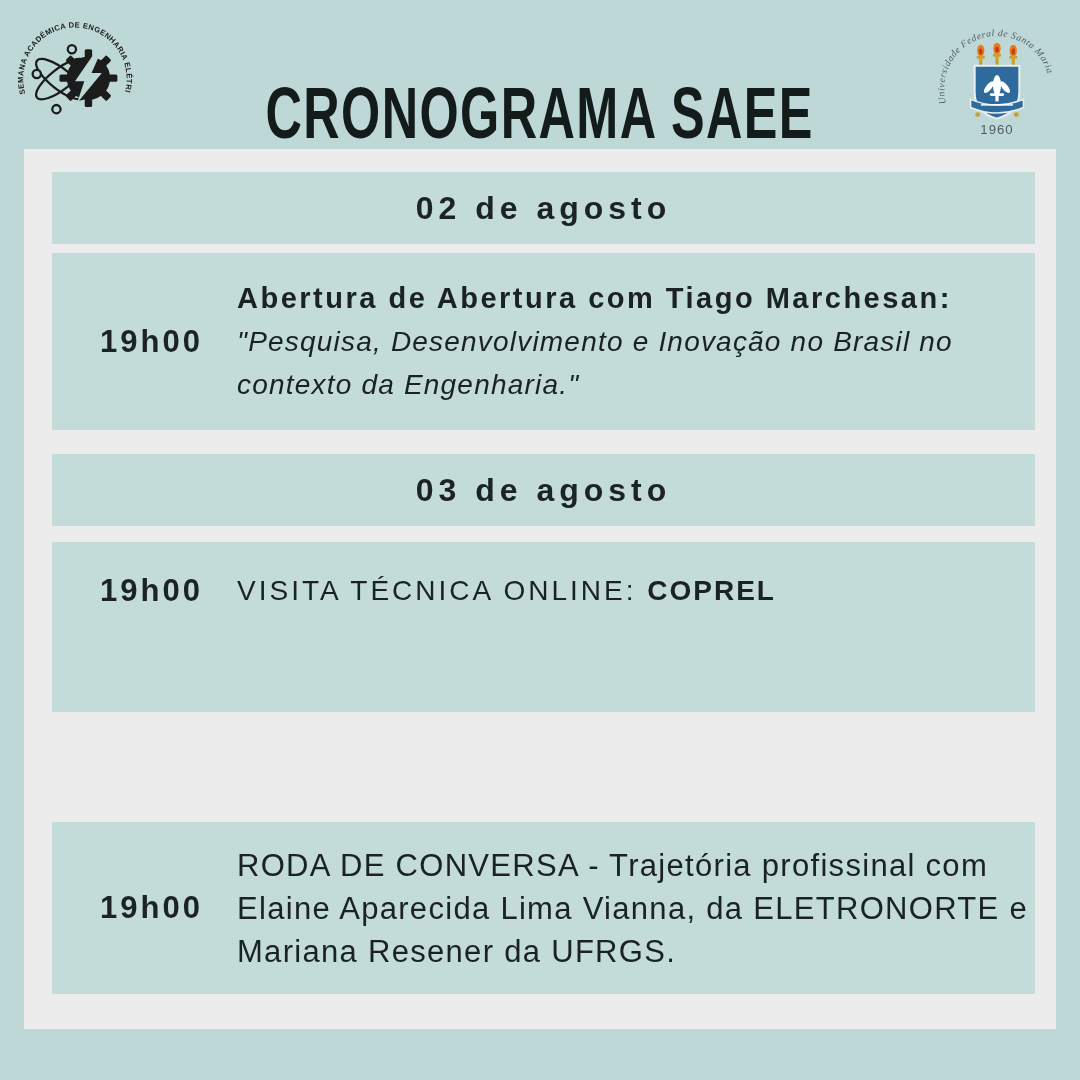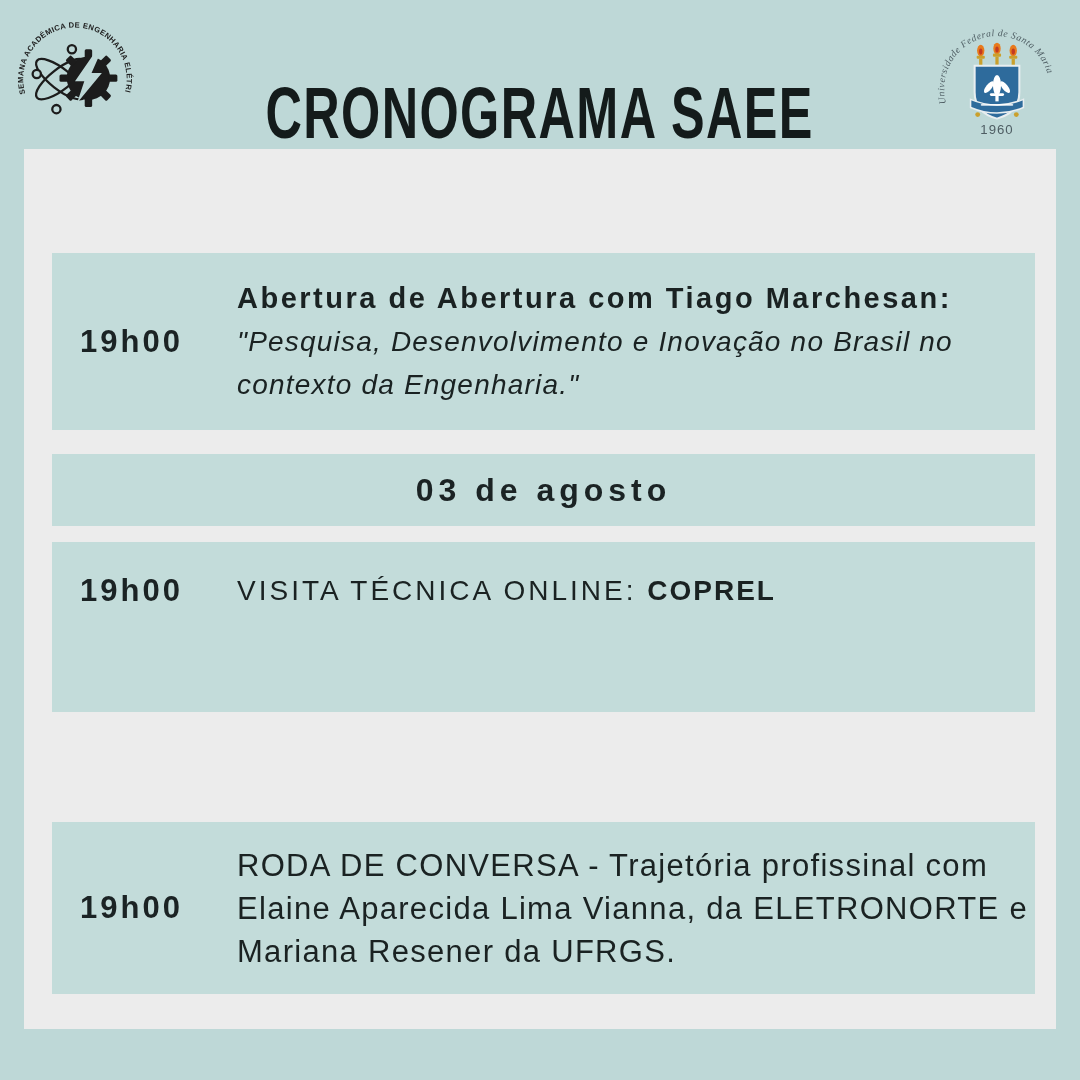--- a/index.html
+++ b/index.html
@@ -26,21 +26,21 @@
   
   .panel { position:absolute; left:24px; top:149px; width:1032px; height:880px; background:#ececec; }
   .datebar, .eventbox { position:absolute; left:28px; width:983px; background:#c3dcda; }
   .datebar { height:72px; display:flex; align-items:center; justify-content:center; }
   .datebar span { font-size:32px; font-weight:700; letter-spacing:5px; color:#1b2324; }
   #bar1 { top:23px; }  #bar2 { top:305px; }  #bar3 { top:592px; }
   #box1 { top:104px; height:177px; display:flex; align-items:center; }
   #box2 { top:393px; height:170px; padding-top:24px; }
   #box3 { top:673px; height:172px; display:flex; align-items:center; }
   .time {
-    flex:0 0 185px; padding-left:28px;
+    flex:0 0 185px; padding-left:48px;
     font-size:31px; font-weight:700; letter-spacing:3px; color:#1b2324;
   }
   .row { display:flex; align-items:center; height:49px; }
   .event-text { width:795px; }
   .bold-line   { font-weight:700; font-size:29px; letter-spacing:2.5px; line-height:43px; }
   .italic-line { font-style:italic; font-weight:400; font-size:28px; letter-spacing:1.2px; line-height:43px; }
   .caps-label  { font-size:28px; letter-spacing:3px; font-weight:400; }
   .hl          { font-size:28px; letter-spacing:2px; font-weight:700; }
   .plain-text  { width:800px; font-size:31px; letter-spacing:1.3px; line-height:43px; font-weight:400; }
 </style>
@@ -126,20 +126,23 @@
         <rect x="50" y="88.5" width="32" height="1.8" rx="0.9" fill="#ffffff" opacity="0.85"></rect>
         <circle cx="47" cy="99" r="2.4" fill="#caa02c"></circle>
         <circle cx="85" cy="99" r="2.4" fill="#caa02c"></circle>
       </g>
     </g>
     <text class="year-text" x="66" y="118" text-anchor="middle">1960</text>
   </svg>
 
   <main class="panel">
 
+    <div class="datebar" id="bar1">
+      <span>02 de agosto</span>
+    </div>
     <div class="eventbox" id="box1">
       <div class="time">19h00</div>
       <div class="event-text">
         <div class="bold-line">Abertura de Abertura com Tiago Marchesan:</div>
         <div class="italic-line">"Pesquisa, Desenvolvimento e Inovação no Brasil no contexto da Engenharia."</div>
       </div>
     </div>
 
     <div class="datebar" id="bar2">
       <span>03 de agosto</span>

